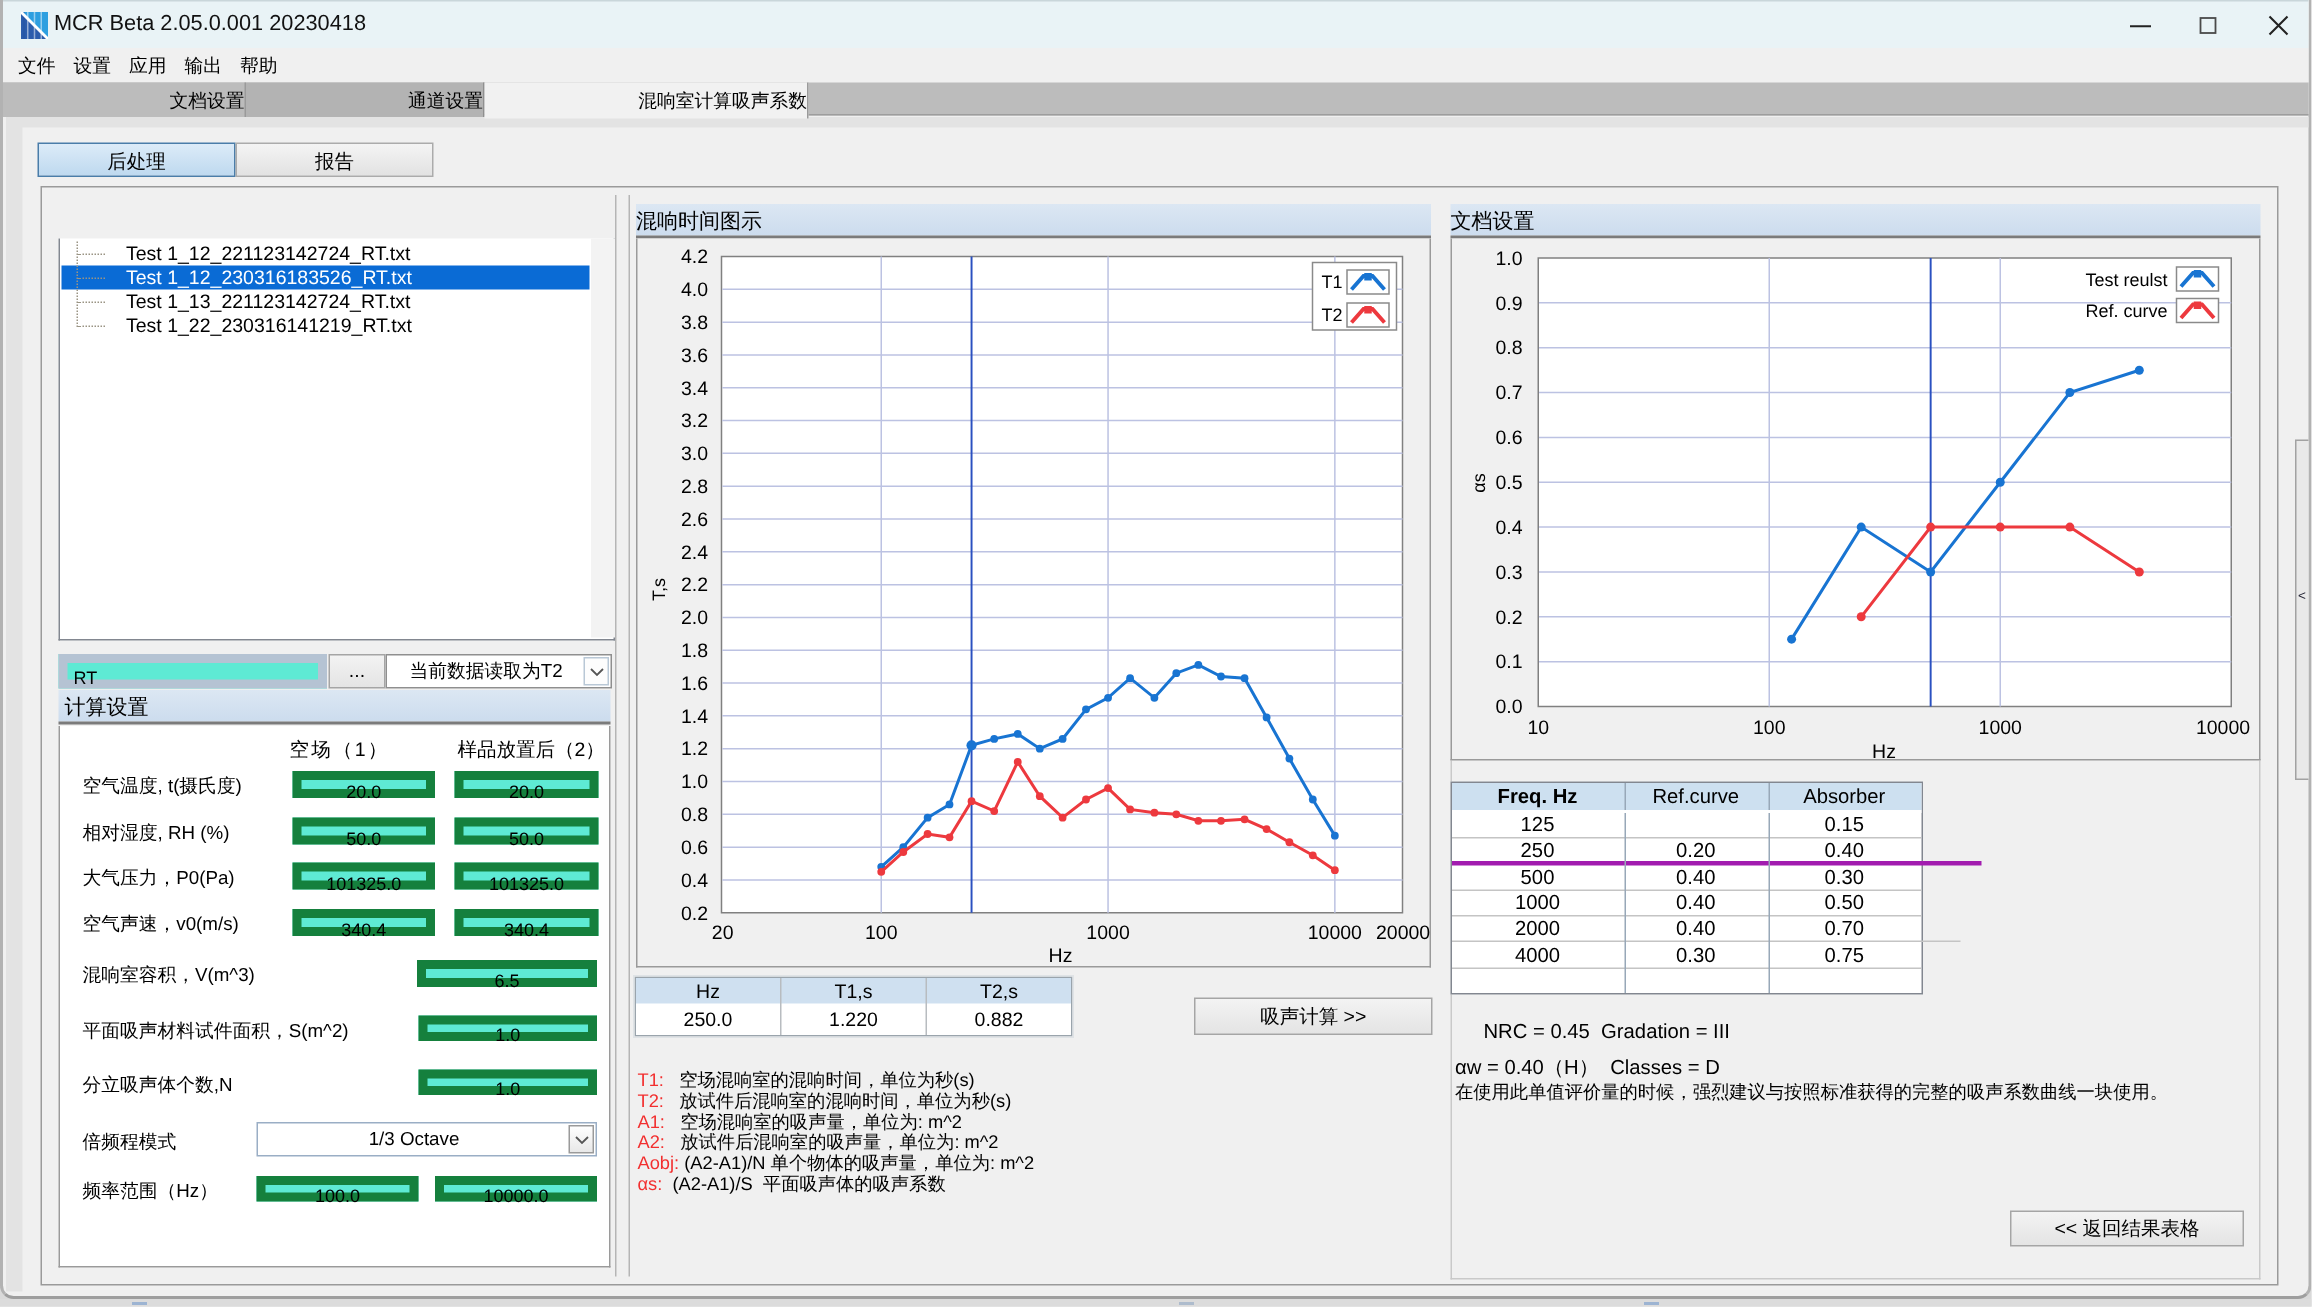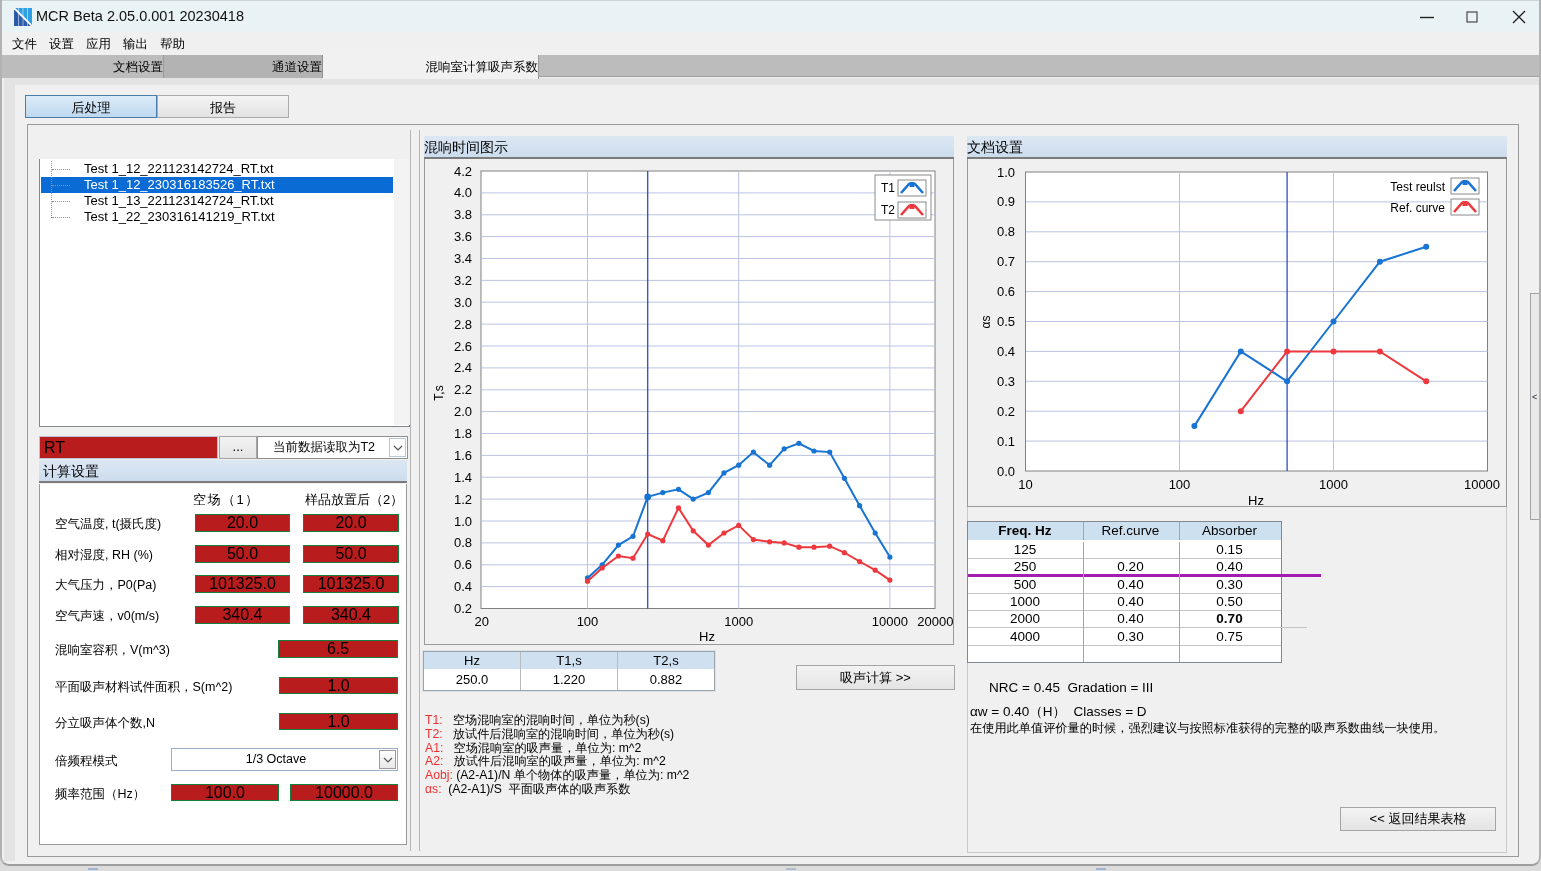--- a/index.html
+++ b/index.html
@@ -24,21 +24,21 @@
 #sub2 { left:155px; width:132px; background:linear-gradient(#f4f4f4,#e2e2e2); border:1px solid #ababab; }
 #outerbox { position:absolute; left:25px; top:124px; width:1492px; height:733px; border:1px solid #9a9a9a; background:#f0f0f0; }
 .vline { position:absolute; width:1px; background:#b5b5b5; }
 .band { position:absolute; height:23px; background:linear-gradient(#dce7f3,#ccdcee); border-bottom:2px solid #7b7b7b; font-size:14px; line-height:23px; padding-left:2px; }
 #listbox { position:absolute; left:37px; top:159px; width:371px; height:268px; background:#fff; border:1px solid #828790; border-top:none; }
 #listtrack { position:absolute; left:354px; top:0; width:16px; height:266px; background:#f3f3f3; }
 .litem { position:absolute; left:1px; height:16px; font-size:13px; line-height:16px; padding-left:43px; width:352px; }
 .litem.sel { background:#0a6bd5; color:#ffffff; }
 .dot-h { position:absolute; height:1px; border-top:1px dotted #9a9484; width:18px; left:11px; top:8px;}
 .dot-v { position:absolute; width:1px; border-left:1px dotted #9a9484; left:11px; }
-.field { position:absolute; background:#b91c1c; border:1px solid #15803d; font-size:16px; text-align:center; }
+.field { position:absolute; background:#5eead4; border:6px solid #15803d; font-size:12px; text-align:center; }
 .btn { position:absolute; background:linear-gradient(#f3f3f3,#e4e4e4); border:1px solid #a5a5a5; text-align:center; font-size:13px; }
 .combo { position:absolute; background:#fff; border:1px solid #9aaec5; font-size:12.5px; text-align:center; padding-right:17px; }
 .combobtn { position:absolute; right:1px; top:1px; bottom:1px; width:17px; background:#fdfdfd; border:1px solid #b9c8d6; color:#444; }
 .combobtn svg { position:absolute; left:3px; top:50%; margin-top:-3px; }
 .lbl { position:absolute; font-size:12.5px; white-space:nowrap; }
 .redlbl { color:#f22f2f; }
 #legendtext { position:absolute; left:423px; top:714px; font-size:12.2px; line-height:13.8px; white-space:pre; }
 </style>
 </head>
 <body>
@@ -191,21 +191,21 @@
       <span class="abs" style="left:211px;width:101px;text-align:center;top:0px;">0.30</span>
     </div>
     <div class="abs" style="left:966px;top:593.9px;width:313px;height:17.3px;border-bottom:1px solid #c4c4c4;font-size:13.5px;">
       <span class="abs" style="left:0;width:114px;text-align:center;top:0px;">1000</span>
       <span class="abs" style="left:115px;width:95px;text-align:center;top:0px;">0.40</span>
       <span class="abs" style="left:211px;width:101px;text-align:center;top:0px;">0.50</span>
     </div>
     <div class="abs" style="left:966px;top:611.2px;width:339px;height:17.3px;border-bottom:1px solid #c4c4c4;font-size:13.5px;">
       <span class="abs" style="left:0;width:114px;text-align:center;top:0px;">2000</span>
       <span class="abs" style="left:115px;width:95px;text-align:center;top:0px;">0.40</span>
-      <span class="abs" style="left:211px;width:101px;text-align:center;top:0px;font-weight:bold;">0.70</span>
+      <span class="abs" style="left:211px;width:101px;text-align:center;top:0px;">0.70</span>
     </div>
     <div class="abs" style="left:966px;top:628.5px;width:313px;height:17.3px;border-bottom:1px solid #c4c4c4;font-size:13.5px;">
       <span class="abs" style="left:0;width:114px;text-align:center;top:0px;">4000</span>
       <span class="abs" style="left:115px;width:95px;text-align:center;top:0px;">0.30</span>
       <span class="abs" style="left:211px;width:101px;text-align:center;top:0px;">0.75</span>
     </div>
     <div class="abs" style="left:1081px;top:542px;width:1px;height:120px;background:#98a8b8;"></div>
     <div class="abs" style="left:1177px;top:542px;width:1px;height:120px;background:#98a8b8;"></div>
     <svg id="charts" width="1541" height="871" viewBox="0 0 1541 871" style="position:absolute;left:0;top:0;">
 <rect x="479" y="171" width="454" height="437.5" fill="#ffffff" stroke="#808080" stroke-width="1"></rect>

